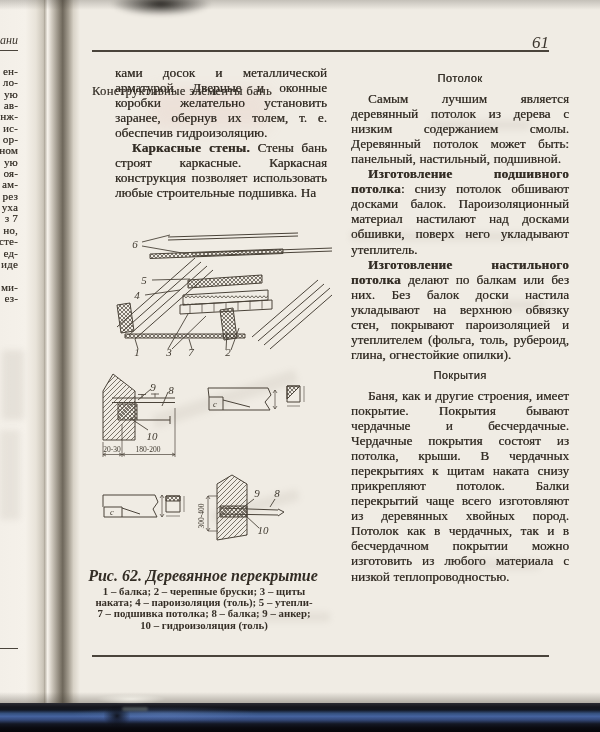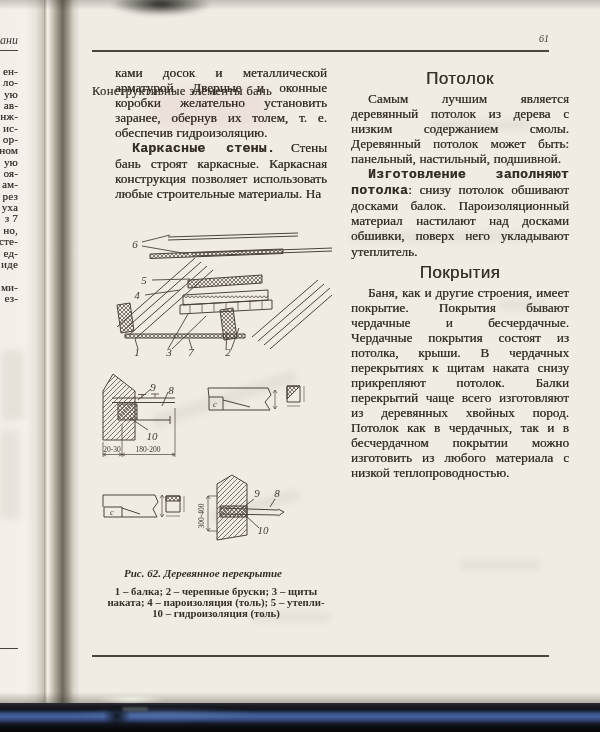--- a/index.html
+++ b/index.html
@@ -23,50 +23,50 @@
   .band-gap{position:absolute;left:104px;top:705px;width:26px;height:22px;
         background:radial-gradient(ellipse,rgba(8,8,12,.85),rgba(8,8,12,0) 75%);}
   .band-speck{position:absolute;left:122px;top:707px;width:26px;height:4px;
         background:rgba(150,160,150,.38);border-radius:2px;filter:blur(1px);}
   .corner-light{position:absolute;left:96px;top:694px;width:70px;height:10px;
         background:radial-gradient(ellipse,rgba(250,248,240,.75),rgba(250,248,240,0) 70%);}
 
   .running-title{position:absolute;left:92px;top:45px;font-size:12.5px;
         color:#3c362e;letter-spacing:.35px;text-shadow:.3px 0 0 rgba(60,54,46,.6);margin-top:39px;}
   .page-num{position:absolute;left:516px;width:33px;top:33px;text-align:right;
-        font-style:italic;font-size:10px;color:#3c362e;}
+        font-style:italic;font-size:17px;color:#3c362e;}
   .rule{position:absolute;background:#4a443b;height:1.6px;}
   .rule.head{left:92px;top:50px;width:457px;}
   .rule.foot{left:92px;top:655px;width:457px;}
 
   .sliver-head{position:absolute;left:-26px;top:33px;width:44px;text-align:right;
         font-style:italic;font-size:12px;color:#3c362e;}
   .srule{position:absolute;left:0;width:18px;height:1.4px;background:#4a443b;}
   .srule.h{top:50px;} .srule.f{top:648px;}
   .sliver-lines{position:absolute;left:-40px;top:66px;width:58px;text-align:right;
         font-size:11px;line-height:11.35px;color:#332d25;letter-spacing:.2px;
         text-shadow:.3px 0 0 rgba(51,45,37,.6);}
   .sliver-lines span{display:block;height:11.35px;}
 
   .col{position:absolute;top:65px;font-size:13.2px;line-height:15.05px;color:#332d25;
         text-align:justify;hyphens:auto;word-spacing:.4px;
         text-shadow:.35px 0 0 rgba(51,45,37,.72);margin-left:23px;}
   .col.left{left:92px;width:212px;}
   .col.right{left:328px;width:218px;}
   .col p{margin:0;}
   .col p.ind{text-indent:17px;}
-  b.lead{letter-spacing:.25px;font-family:Liberation Mono, monospace;}
+  b.lead{letter-spacing:.25px;}
   h2.bh{font-family:"Liberation Sans","DejaVu Sans",sans-serif;font-weight:400;
-        font-size:17px;color:#353028;text-align:center;margin:6px 0 5px;letter-spacing:.4px;
+        font-size:11px;color:#353028;text-align:center;margin:6px 0 5px;letter-spacing:.4px;
         text-shadow:.3px 0 0 rgba(53,48,40,.8);}
 
   .figure{position:absolute;left:78px;top:228px;width:254px;height:322px;}
   .fig-caption{position:absolute;left:78px;top:567px;width:250px;text-align:center;
-        font-style:italic;font-weight:bold;font-size:11px;color:#332d25;}
-  .fig-legend{position:absolute;left:90px;top:586px;width:252px;text-align:center;
+        font-style:italic;font-weight:bold;font-size:16px;color:#332d25;}
+  .fig-legend{position:absolute;left:78px;top:586px;width:252px;text-align:center;
         font-size:10.8px;line-height:11.2px;font-weight:bold;color:#362f27;}
 
   .sm{position:absolute;background:#978e80;opacity:.12;filter:blur(3px);border-radius:3px;}
   .smp{position:absolute;background:#d9a9a0;opacity:.16;filter:blur(8px);border-radius:8px;}
 </style>
 </head>
 <body>
 
 <div class="stage">
   <div class="paper"></div>
@@ -114,21 +114,21 @@
   <div class="gutter"></div>
   <div class="gutter-top"></div>
   <div class="top-vig"></div>
 
   <div class="running-title">Конструктивные элементы бань</div>
   <div class="page-num">61</div>
   <div class="rule head"></div>
 
   <div class="col left">
     <p><span>ками досок и металлической арматурой. Дверные и оконные коробки желательно установить заранее, обернув их толем, т. е. обеспечив гидроизоляцию.</span></p>
-    <p class="ind"><b class="lead">Каркасные стены.</b><span> Стены бань строят каркасные. Каркасная конструкция позволяет использовать любые строительные материалы. На</span></p>
+    <p class="ind"><b class="lead">Каркасные стены.</b><span> Стены бань строят каркасные. Каркасная конструкция позволяет использовать любые строительные подшивка. На</span></p>
   </div>
 
   <div class="figure">
     <svg width="254" height="322" viewBox="0 0 254 322">
       <defs>
         <pattern id="hd" width="5" height="5" patternUnits="userSpaceOnUse">
             <path d="M0 5L5 0" stroke="#5a5348" stroke-width="0.8"></path>
           </pattern>
         <pattern id="hx" width="4" height="4" patternUnits="userSpaceOnUse">
             <path d="M0 4L4 0M0 0L4 4" stroke="#4a4339" stroke-width="0.7"></path>
@@ -205,27 +205,29 @@
         <text x="70" y="224">180-200</text>
         <text x="126" y="288" transform="rotate(-90 126 288)">300-400</text>
       </g>
     </svg>
   </div>
 
   <div class="fig-caption">Рис. 62. Деревянное перекрытие</div>
   <div class="fig-legend">
     <div>1 – балка; 2 – черепные бруски; 3 – щиты</div>
     <div>наката; 4 – пароизоляция (толь); 5 – утепли-</div>
+    <div>7 – подшивка потолка; 8 – балка; 9 – анкер;</div>
     <div>10 – гидроизоляция (толь)</div>
   </div>
 
   <div class="col right">
     <h2 class="bh">Потолок</h2>
     <p class="ind"><span>Самым лучшим является деревянный потолок из дерева с низким содержанием смолы. Деревянный потолок может быть: панельный, настильный, подшивной.</span></p>
-    <p class="ind"><b class="lead">Изготовление заполняют потолка</b><span>: снизу потолок обшивают досками балок. Пароизоляционный материал настилают над досками обшивки, поверх него укладывают утеплитель.</span></p>
+    <p class="ind"><b class="lead">Изготовление подшивного потолка</b><span>: снизу потолок обшивают досками балок. Пароизоляционный материал настилают над досками обшивки, поверх него укладывают утеплитель.</span></p>
+    <p class="ind"><b class="lead">Изготовление настильного потолка</b><span> делают по балкам или без них. Без балок доски настила укладывают на верхнюю обвязку стен, покрывают пароизоляцией и утеплителем (фольга, толь, рубероид, глина, огнестойкие опилки).</span></p>
     <h2 class="bh">Покрытия</h2>
     <p class="ind"><span>Баня, как и другие строения, имеет покрытие. Покрытия бывают чердачные и бесчердачные. Чердачные покрытия состоят из потолка, крыши. В чердачных перекрытиях к щитам наката снизу прикрепляют потолок. Балки перекрытий чаще всего изготовляют из деревянных хвойных пород. Потолок как в чердачных, так и в бесчердачном покрытии можно изготовить из любого материала с низкой теплопроводностью.</span></p>
   </div>
 
   <div class="rule foot"></div>
 
   <div class="bottom-shadow"></div>
   <div class="band"></div>
   <div class="band-glow"></div>
   <div class="band-gap"></div>

